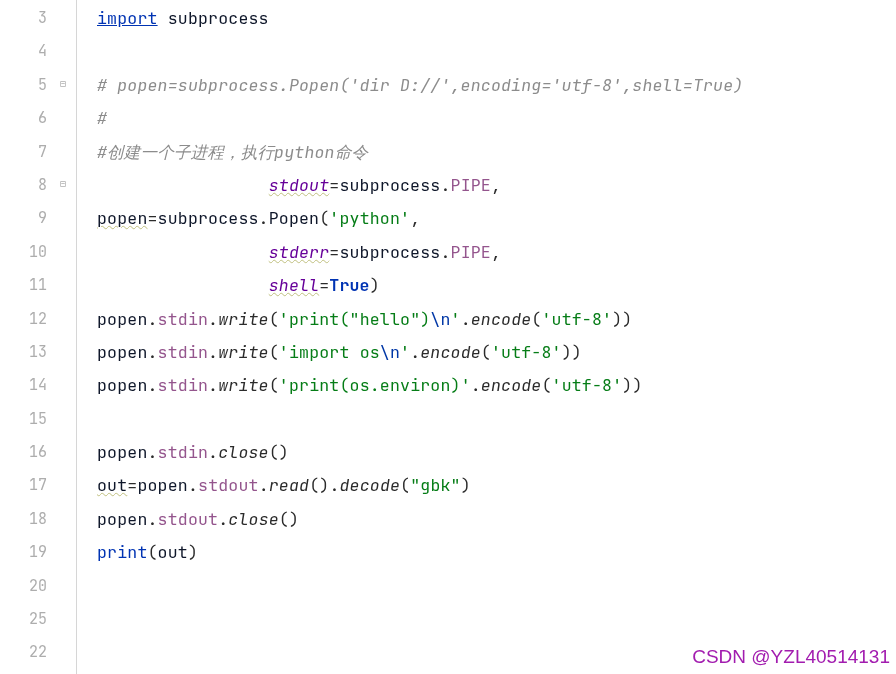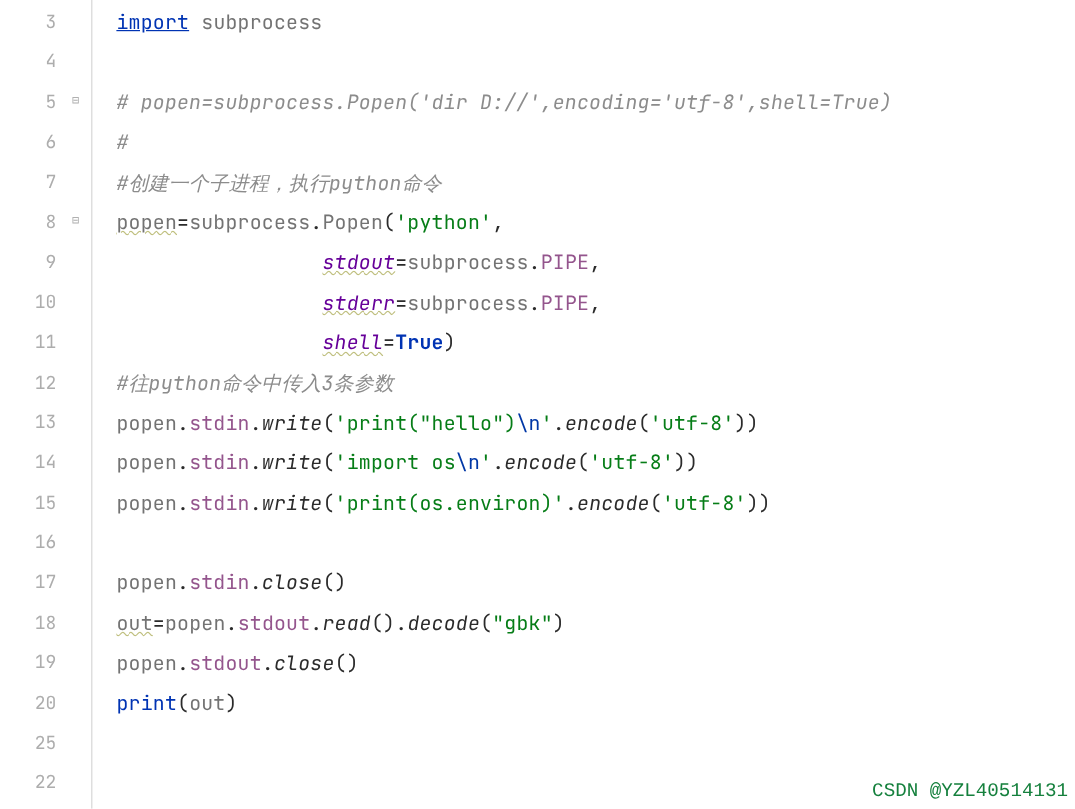--- a/index.html
+++ b/index.html
@@ -51,38 +51,38 @@
   }
   .code-line {
     height: 33.4px;
     line-height: 33.4px;
     white-space: pre;
     font-size: 16.5px;
     letter-spacing: 0.2px;
     color: #333333;
   }
   .tok-kw      { color: #0033b3; text-decoration: underline; }
-  .tok-plain   { color: #737373; }
+  .tok-plain   { color: #0f172a; }
   .tok-op      { color: #2b2b2b; }
   .tok-comment { color: #8c8c8c; font-style: italic; }
   .tok-str     { color: #067d17; }
   .tok-esc     { color: #0037a6; }
   .tok-param   { color: #660099; font-style: italic; }
   .tok-attr    { color: #94558d; }
   .tok-func    { color: #2b2b2b; font-style: italic; }
   .tok-bool    { color: #0033b3; font-weight: bold; }
   .tok-builtin { color: #0033b3; }
   .tok-warn    { text-decoration: underline wavy #c0c080; text-decoration-thickness: 1px; }
   .watermark {
     position: absolute;
     right: 6px;
     bottom: 6px;
-    color: #15803d;
-    font-size: 16px;
-    font-family: Liberation Mono, monospace;
+    color: #a21caf;
+    font-size: 19px;
+    font-family: Liberation Sans, sans-serif;
   }
 </style>
 </head>
 <body>
 
 <div class="editor">
 
   <div class="gutter">
     <div class="ln">3</div>
     <div class="ln">4</div>
@@ -117,30 +117,29 @@
 
     <div class="code-line"></div>
 
     <div class="code-line"><span class="tok-comment"># popen=subprocess.Popen('dir D://',encoding='utf-8',shell=True)</span></div>
 
     <div class="code-line"><span class="tok-comment">#</span></div>
 
 
     <div class="code-line"><span class="tok-comment">#创建一个子进程，执行python命令</span></div>
 
+    <div class="code-line"><span>                 </span><span class="tok-param tok-warn">stdout</span><span class="tok-op">=</span><span class="tok-plain">subprocess</span><span class="tok-op">.</span><span class="tok-attr">PIPE</span><span class="tok-op">,</span></div>
+
     <div class="code-line"><span class="tok-plain tok-warn">popen</span><span class="tok-op">=</span><span class="tok-plain">subprocess</span><span class="tok-op">.</span><span class="tok-plain">Popen</span><span class="tok-op">(</span><span class="tok-str">'python'</span><span class="tok-op">,</span></div>
-
-    <div class="code-line"><span>                 </span><span class="tok-param tok-warn">stdout</span><span class="tok-op">=</span><span class="tok-plain">subprocess</span><span class="tok-op">.</span><span class="tok-attr">PIPE</span><span class="tok-op">,</span></div>
 
     <div class="code-line"><span>                 </span><span class="tok-param tok-warn">stderr</span><span class="tok-op">=</span><span class="tok-plain">subprocess</span><span class="tok-op">.</span><span class="tok-attr">PIPE</span><span class="tok-op">,</span></div>
 
 
     <div class="code-line"><span>                 </span><span class="tok-param tok-warn">shell</span><span class="tok-op">=</span><span class="tok-bool">True</span><span class="tok-op">)</span></div>
 
-    <div class="code-line"><span class="tok-comment">#往python命令中传入3条参数</span></div>
 
     <div class="code-line"><span class="tok-plain">popen</span><span class="tok-op">.</span><span class="tok-attr">stdin</span><span class="tok-op">.</span><span class="tok-func">write</span><span class="tok-op">(</span><span class="tok-str">'print("hello")</span><span class="tok-esc">\n</span><span class="tok-str">'</span><span class="tok-op">.</span><span class="tok-func">encode</span><span class="tok-op">(</span><span class="tok-str">'utf-8'</span><span class="tok-op">)</span><span class="tok-op">)</span></div>
 
     <div class="code-line"><span class="tok-plain">popen</span><span class="tok-op">.</span><span class="tok-attr">stdin</span><span class="tok-op">.</span><span class="tok-func">write</span><span class="tok-op">(</span><span class="tok-str">'import os</span><span class="tok-esc">\n</span><span class="tok-str">'</span><span class="tok-op">.</span><span class="tok-func">encode</span><span class="tok-op">(</span><span class="tok-str">'utf-8'</span><span class="tok-op">)</span><span class="tok-op">)</span></div>
 
     <div class="code-line"><span class="tok-plain">popen</span><span class="tok-op">.</span><span class="tok-attr">stdin</span><span class="tok-op">.</span><span class="tok-func">write</span><span class="tok-op">(</span><span class="tok-str">'print(os.environ)'</span><span class="tok-op">.</span><span class="tok-func">encode</span><span class="tok-op">(</span><span class="tok-str">'utf-8'</span><span class="tok-op">)</span><span class="tok-op">)</span></div>
 
     <div class="code-line"></div>
 
     <div class="code-line"><span class="tok-plain">popen</span><span class="tok-op">.</span><span class="tok-attr">stdin</span><span class="tok-op">.</span><span class="tok-func">close</span><span class="tok-op">(</span><span class="tok-op">)</span></div>

